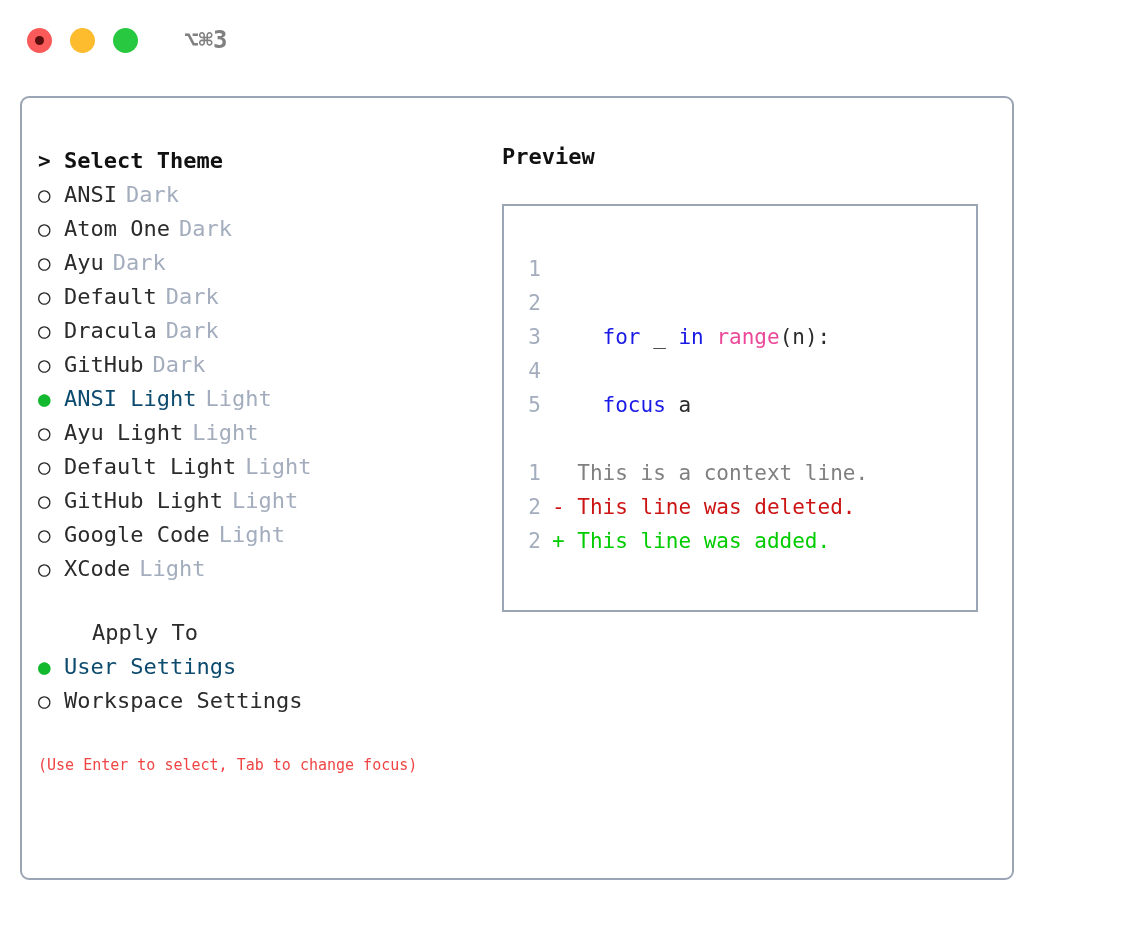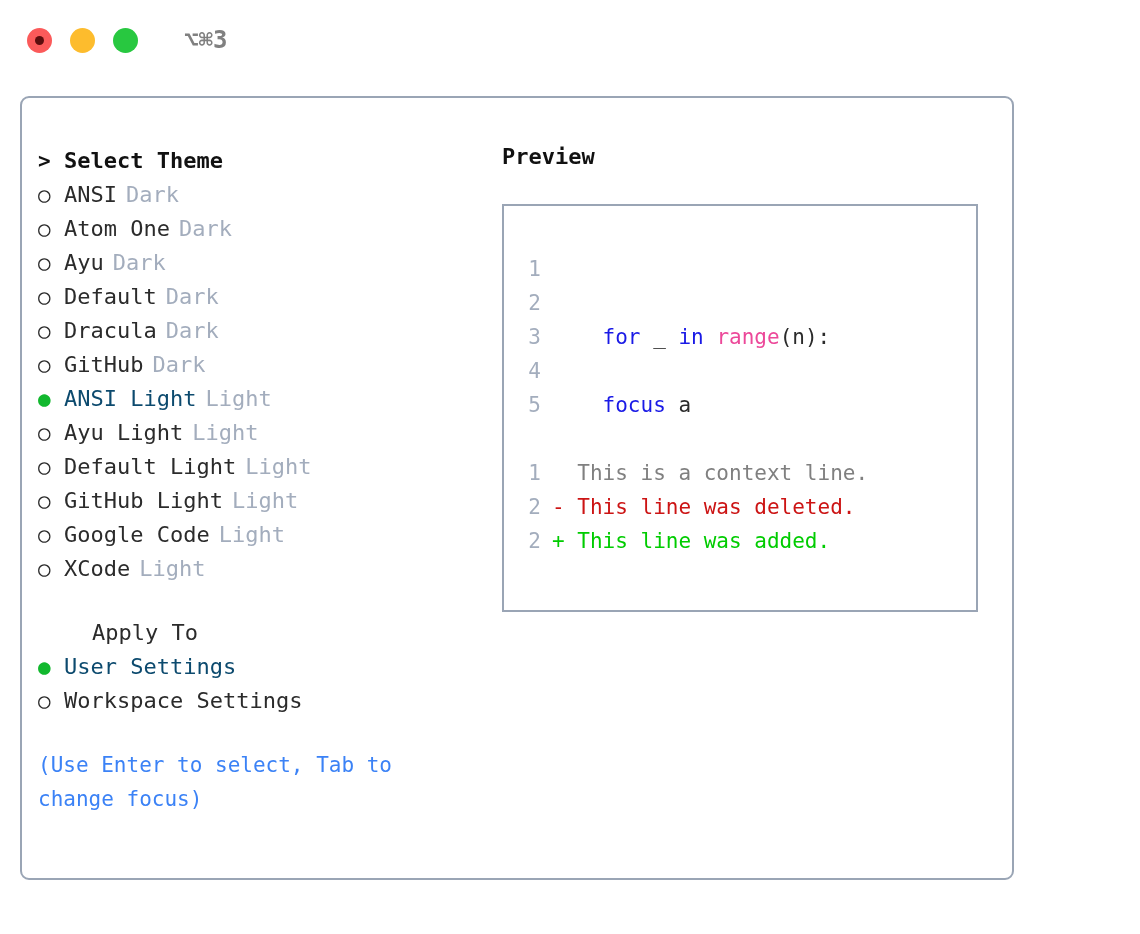--- a/index.html
+++ b/index.html
@@ -99,22 +99,22 @@
 
   .group-title {
     color: #2b2b2b;
     font-size: 22px;
     margin-left: 28px;
   }
   .spacer-md { height: 30px; }
 
   .hint {
     margin-top: 30px;
-    font-size: 21px;
-    color: #3b82f6;
+    font-size: 15px;
+    color: #ef4444;
     line-height: 34px;
     width: 410px;
   }
 
   
   .right-pane {
     position: absolute;
     left: 480px; top: 46px;
     width: 490px;
   }

